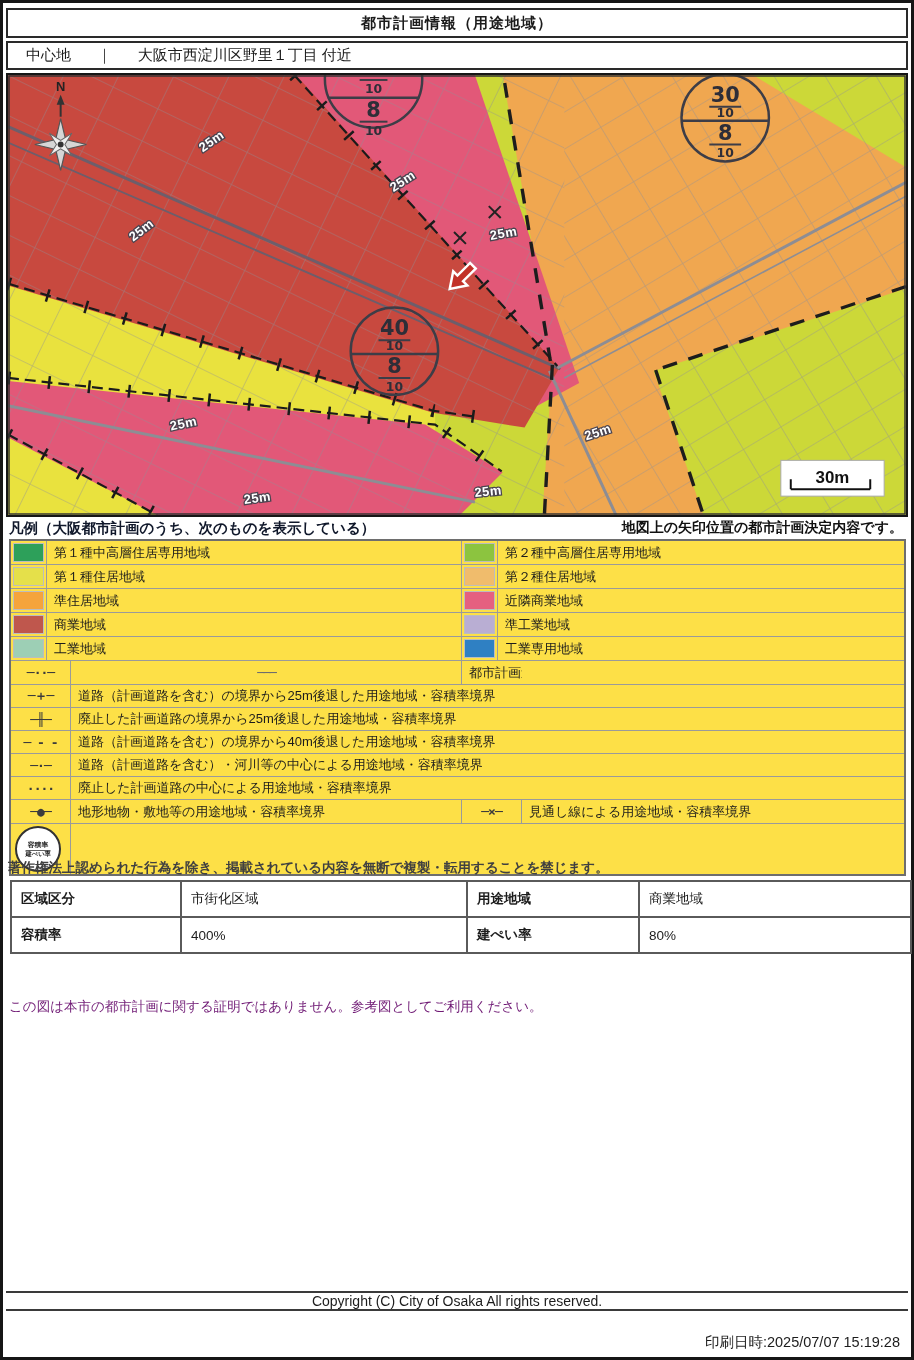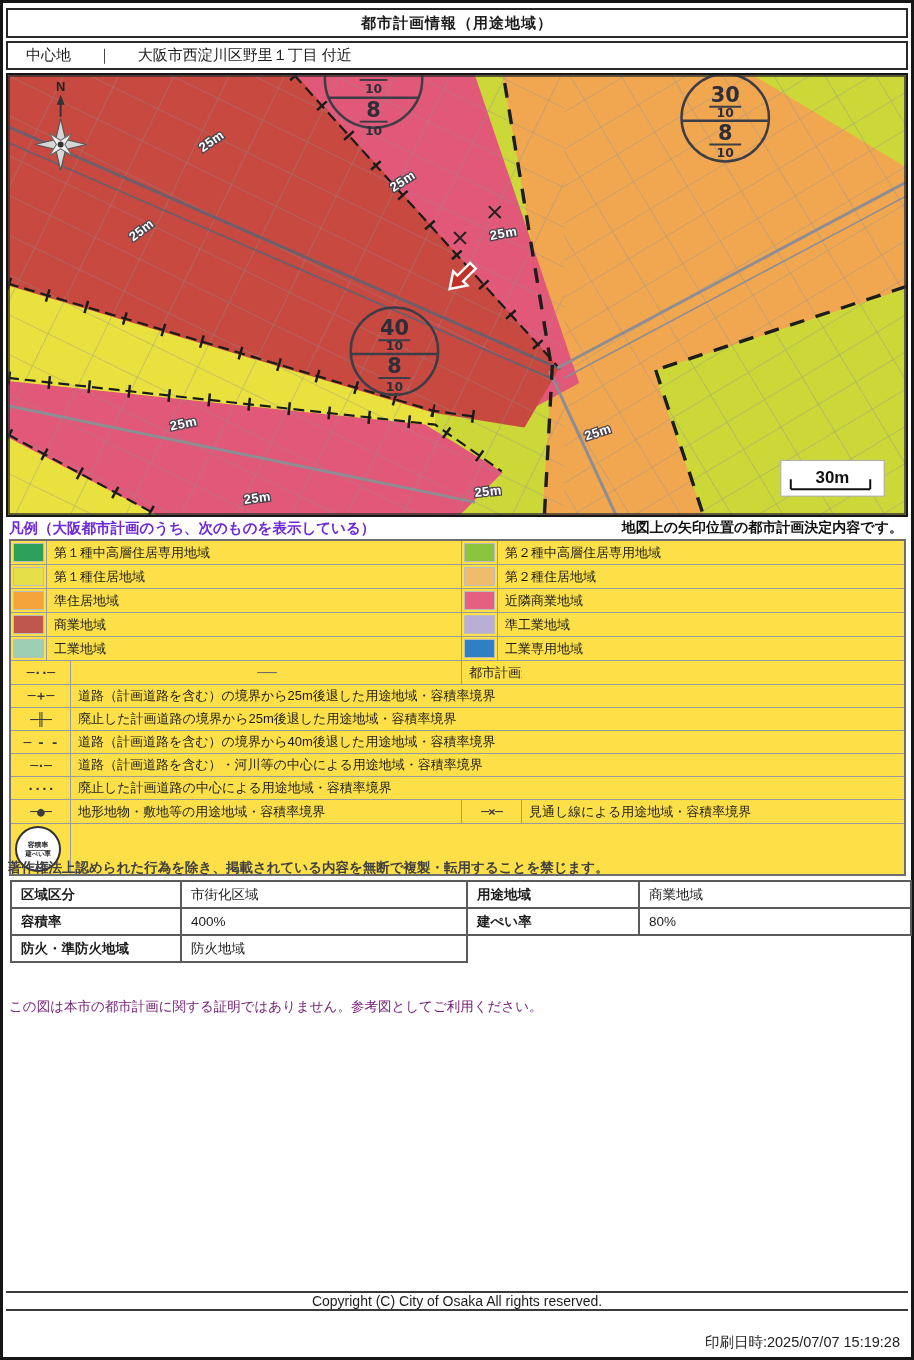--- a/index.html
+++ b/index.html
@@ -19,21 +19,21 @@
   .lbl25{font-size:13px;font-weight:bold;fill:#ffffff;stroke:#4a4450;stroke-width:2.6px;paint-order:stroke;letter-spacing:.5px;}
   .tickbase{stroke:#1b1b1b;stroke-width:2.2;fill:none;stroke-dasharray:11 6;}
   .tickmarks{stroke:#1b1b1b;stroke-width:13;fill:none;stroke-dasharray:2.5 38;}
   .bolddash{stroke:#1d1d1d;stroke-width:3.4;fill:none;stroke-dasharray:15 12;}
   .stamp{stroke:#3d3d47;fill:none;}
   .stamp text{fill:#2e2e38;stroke:none;text-anchor:middle;font-family:"DejaVu Sans",sans-serif;}
   .st-big{font-size:21px;font-weight:bold;}
   .st-small{font-size:12.5px;font-weight:bold;}
 
   
-  .legend-head-left{left:6px;top:516px;font-size:14.5px;font-weight:bold;color:#6d28d9;}
+  .legend-head-left{left:6px;top:516px;font-size:14.5px;font-weight:bold;color:#0f172a;}
   .legend-head-right{right:8px;top:516px;font-size:14px;font-weight:bold;color:#111;}
   .legend-table{left:6px;right:5px;top:536px;border:2px solid #6e6e6e;background:#fde047;}
   .lg-row{display:grid;border-bottom:1px solid #9a9a9a;align-items:center;}
   .lg-row:last-child{border-bottom:none;}
   .lg-zones{grid-template-columns:36px 415px 36px 1fr;height:23px;}
   .lg-lines2{grid-template-columns:60px 391px 60px 1fr;height:23px;}
   .lg-full{grid-template-columns:60px 1fr;height:22px;}
   .lg-stampr{grid-template-columns:60px 1fr;height:50px;}
   .lg-cell{height:100%;display:flex;align-items:center;}
   .brd{border-right:1px solid #9a9a9a;}
@@ -43,21 +43,21 @@
   .lsym{width:100%;text-align:center;font-family:"DejaVu Sans Mono",monospace;font-size:13px;font-weight:bold;color:#3c3c3c;letter-spacing:-1px;white-space:nowrap;overflow:hidden;}
   .lsym-solid{color:#6e6e6e;font-weight:bold;letter-spacing:-2px;}
   .lg-stamp-circle{width:42px;height:42px;border:2px solid #333;border-radius:50%;margin-left:4px;display:flex;flex-direction:column;align-items:center;justify-content:center;background:#fff;}
   .lg-stamp-circle .t{font-size:8px;font-weight:bold;transform:scale(.85);line-height:9px;white-space:nowrap;}
   .lg-stamp-circle .b{font-size:8px;font-weight:bold;transform:scale(.78);line-height:9px;border-top:1.5px solid #333;white-space:nowrap;}
 
   
   .warning-red{left:5px;top:856px;font-size:13.5px;font-weight:bold;color:#404040;}
   .info-table{left:7px;top:877px;width:902px;}
   .it-row{display:grid;grid-template-columns:172px 286px 172px 272px;}
-  .it-cell{border:2px solid #5a5a5a;height:29px;display:flex;align-items:center;padding-left:9px;font-size:13.5px;background:#fff;margin-left:-2px;box-sizing:border-box;}
+  .it-cell{border:2px solid #5a5a5a;height:38px;display:flex;align-items:center;padding-left:9px;font-size:13.5px;background:#fff;margin-left:-2px;box-sizing:border-box;}
   .it-cell:first-child{margin-left:0;}
   .it-row+.it-row .it-cell{margin-top:-2px;}
   .it-h{font-weight:bold;}
   .ref-note{left:6px;top:995px;font-size:13.5px;font-weight:normal;color:#701a75;}
 
   
   .footer-copy{left:3px;right:3px;top:1288px;height:20px;border-top:2px solid #3a3a3a;border-bottom:2px solid #3a3a3a;display:flex;align-items:center;justify-content:center;font-size:14px;}
   .footer-print{left:3px;right:3px;top:1325px;height:28px;display:flex;align-items:center;justify-content:flex-end;padding-right:8px;font-size:14.5px;}
 </style>
 </head>
@@ -318,24 +318,20 @@
       <div class="it-cell">市街化区域</div>
       <div class="it-cell it-h">用途地域</div>
       <div class="it-cell">商業地域</div>
     </div>
     <div class="it-row">
       <div class="it-cell it-h">容積率</div>
       <div class="it-cell">400%</div>
       <div class="it-cell it-h">建ぺい率</div>
       <div class="it-cell">80%</div>
     </div>
-    <div class="it-row">
-      <div class="it-cell it-h">防火・準防火地域</div>
-      <div class="it-cell">防火地域</div>
-    </div>
   </div>
 
   <div class="abs ref-note">この図は本市の都市計画に関する証明ではありません。参考図としてご利用ください。</div>
 
   <div class="abs footer-copy">Copyright (C) City of Osaka All rights reserved.</div>
   <div class="abs footer-print">印刷日時:2025/07/07 15:19:28</div>
 
 </div>
 
 </body></html>

